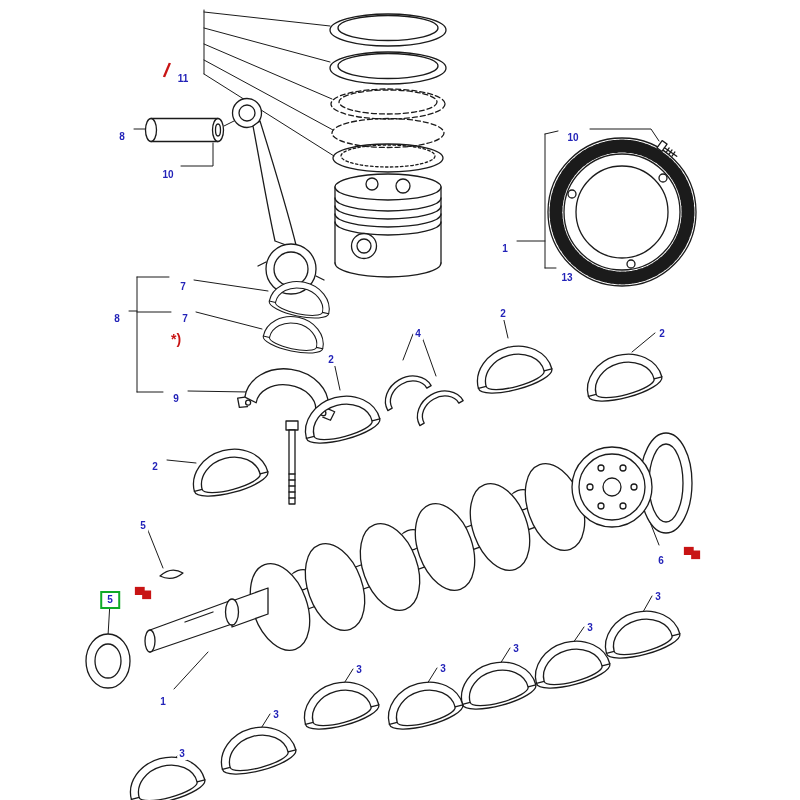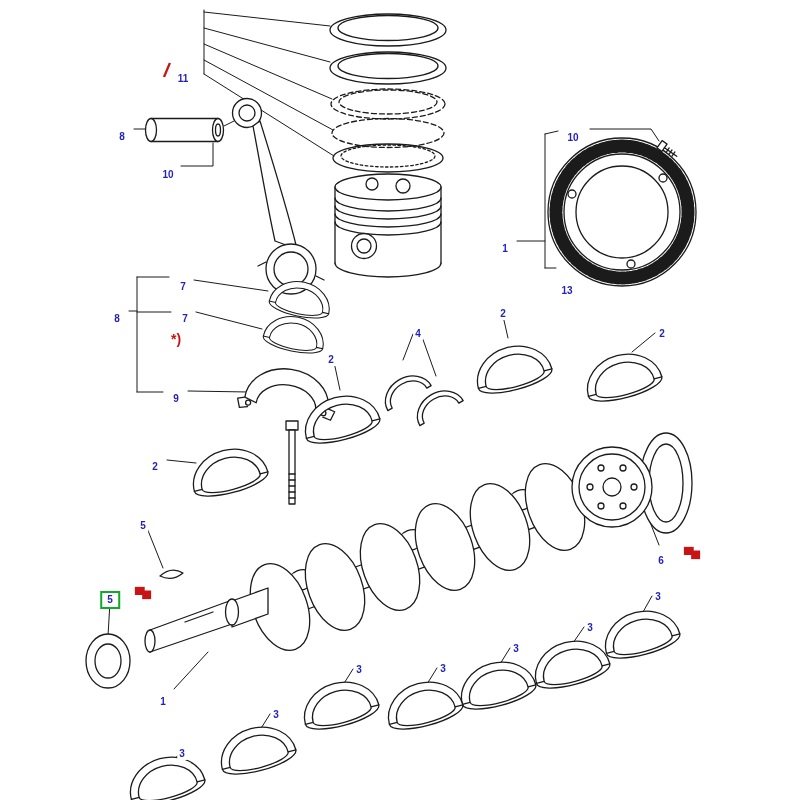--- a/index.html
+++ b/index.html
@@ -240,21 +240,21 @@
 
     </g>
   </svg>
 
   <div id="callout-layer">
       <div class="callout" style="left: 183px; top: 71px;">11</div>
       <div class="callout" style="left: 122px; top: 129px;">8</div>
       <div class="callout" style="left: 168px; top: 167px;">10</div>
       <div class="callout" style="left: 573px; top: 130px;">10</div>
       <div class="callout" style="left: 505px; top: 241px;">1</div>
-      <div class="callout" style="left: 567px; top: 283px; text-align: right;">13</div>
+      <div class="callout" style="left: 567px; top: 270px; text-align: right;">13</div>
       <div class="callout" style="left: 183px; top: 279px;">7</div>
       <div class="callout" style="left: 185px; top: 311px;">7</div>
       <div class="callout" style="left: 117px; top: 311px;">8</div>
       <div class="callout" style="left: 503px; top: 306px;">2</div>
       <div class="callout" style="left: 662px; top: 326px;">2</div>
       <div class="callout" style="left: 418px; top: 326px;">4</div>
       <div class="callout" style="left: 331px; top: 352px;">2</div>
       <div class="callout" style="left: 176px; top: 391px;">9</div>
       <div class="callout" style="left: 155px; top: 459px;">2</div>
       <div class="callout" style="left: 143px; top: 518px;">5</div>

